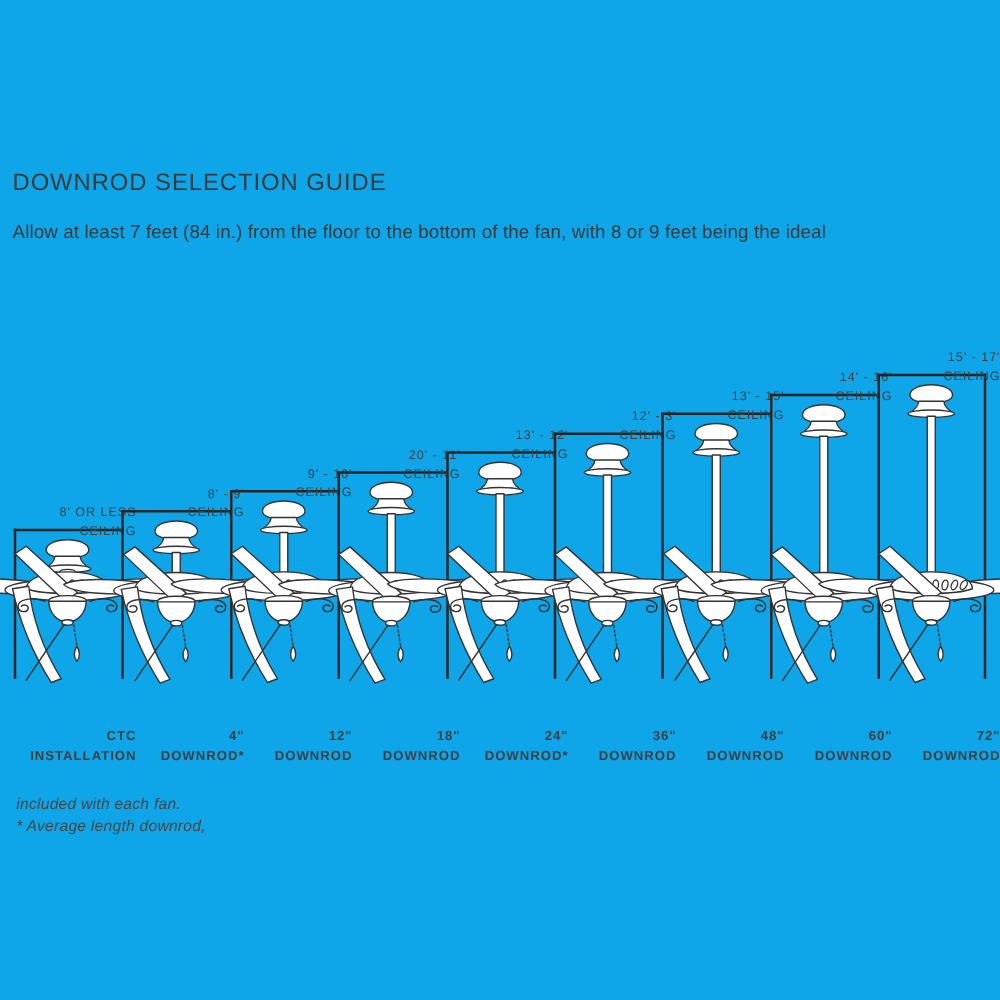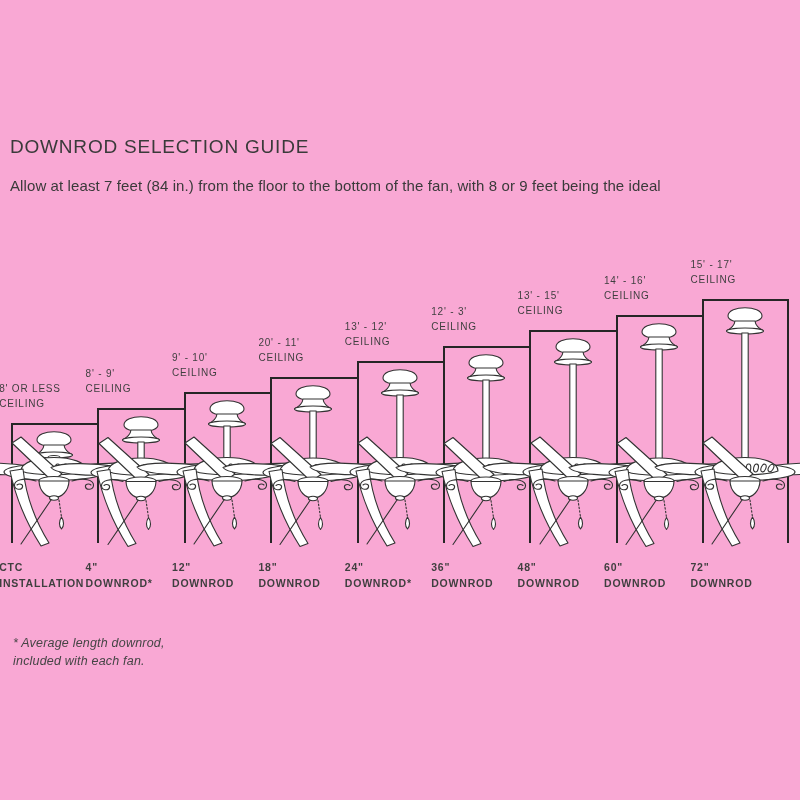--- a/index.html
+++ b/index.html
@@ -1,39 +1,39 @@
 <!DOCTYPE html>
 <html><head>
 <meta charset="utf-8">
 <style>
   html,body{margin:0;padding:0;background:#fff;}
   .page{
-    position:relative;width:800px;height:800px;background:#f9a8d4;
+    position:relative;width:800px;height:800px;background:#0ea5e9;
     font-family:"Liberation Sans",sans-serif;overflow:hidden;color:#3a3a3a;
   }
   .title{
     position:absolute;left:10px;top:136px;margin:0;
     font-size:19px;font-weight:500;letter-spacing:.8px;color:#3a3a3a;
   }
   .subtitle{
     position:absolute;left:10px;top:175px;margin:0;width:780px;
     font-size:15px;line-height:1.42;color:#3a3a3a;letter-spacing:.1px;
   }
   .subtitle span{display:block;}
   #diagram{position:absolute;left:0;top:0;width:800px;height:800px;}
   .col{display:contents;}
   .box{
     position:absolute;box-sizing:border-box;
     border-left:2px solid #262626;border-top:2px solid #262626;
     background:transparent;
   }
   .box.last{border-right:2px solid #262626;}
   .lbl{
-    position:absolute;width:110px;text-align:left;
-    color:#3f3f3f;letter-spacing:.8px;line-height:1.5;
+    position:absolute;width:110px;text-align:right;
+    color:#3f3f3f;letter-spacing:.8px;line-height:1.5;margin-top:22px;
   }
   .lbl.ceiling{font-size:10px;}
   .lbl.downrod{font-size:10.5px;top:560px;font-weight:bold;}
   .lbl span{display:block;}
   .fan{position:absolute;width:180px;}
   .fan svg{display:block;overflow:visible;}
   .footnote{
     position:absolute;left:13px;top:634px;margin:0;
     font-size:12.5px;font-style:italic;line-height:1.45;color:#454545;
     letter-spacing:.2px;
@@ -448,16 +448,16 @@
             </g>
           </svg>
         </div>
     <div class="lbl downrod" style="left: 690.4px;">
       <span>72"</span>
       <span>DOWNROD</span>
     </div>
   </div>
 </div>
   <p class="footnote">
+    <span>included with each fan.</span>
     <span>* Average length downrod,</span>
-    <span>included with each fan.</span>
   </p>
 </div>
 
 </body></html>

